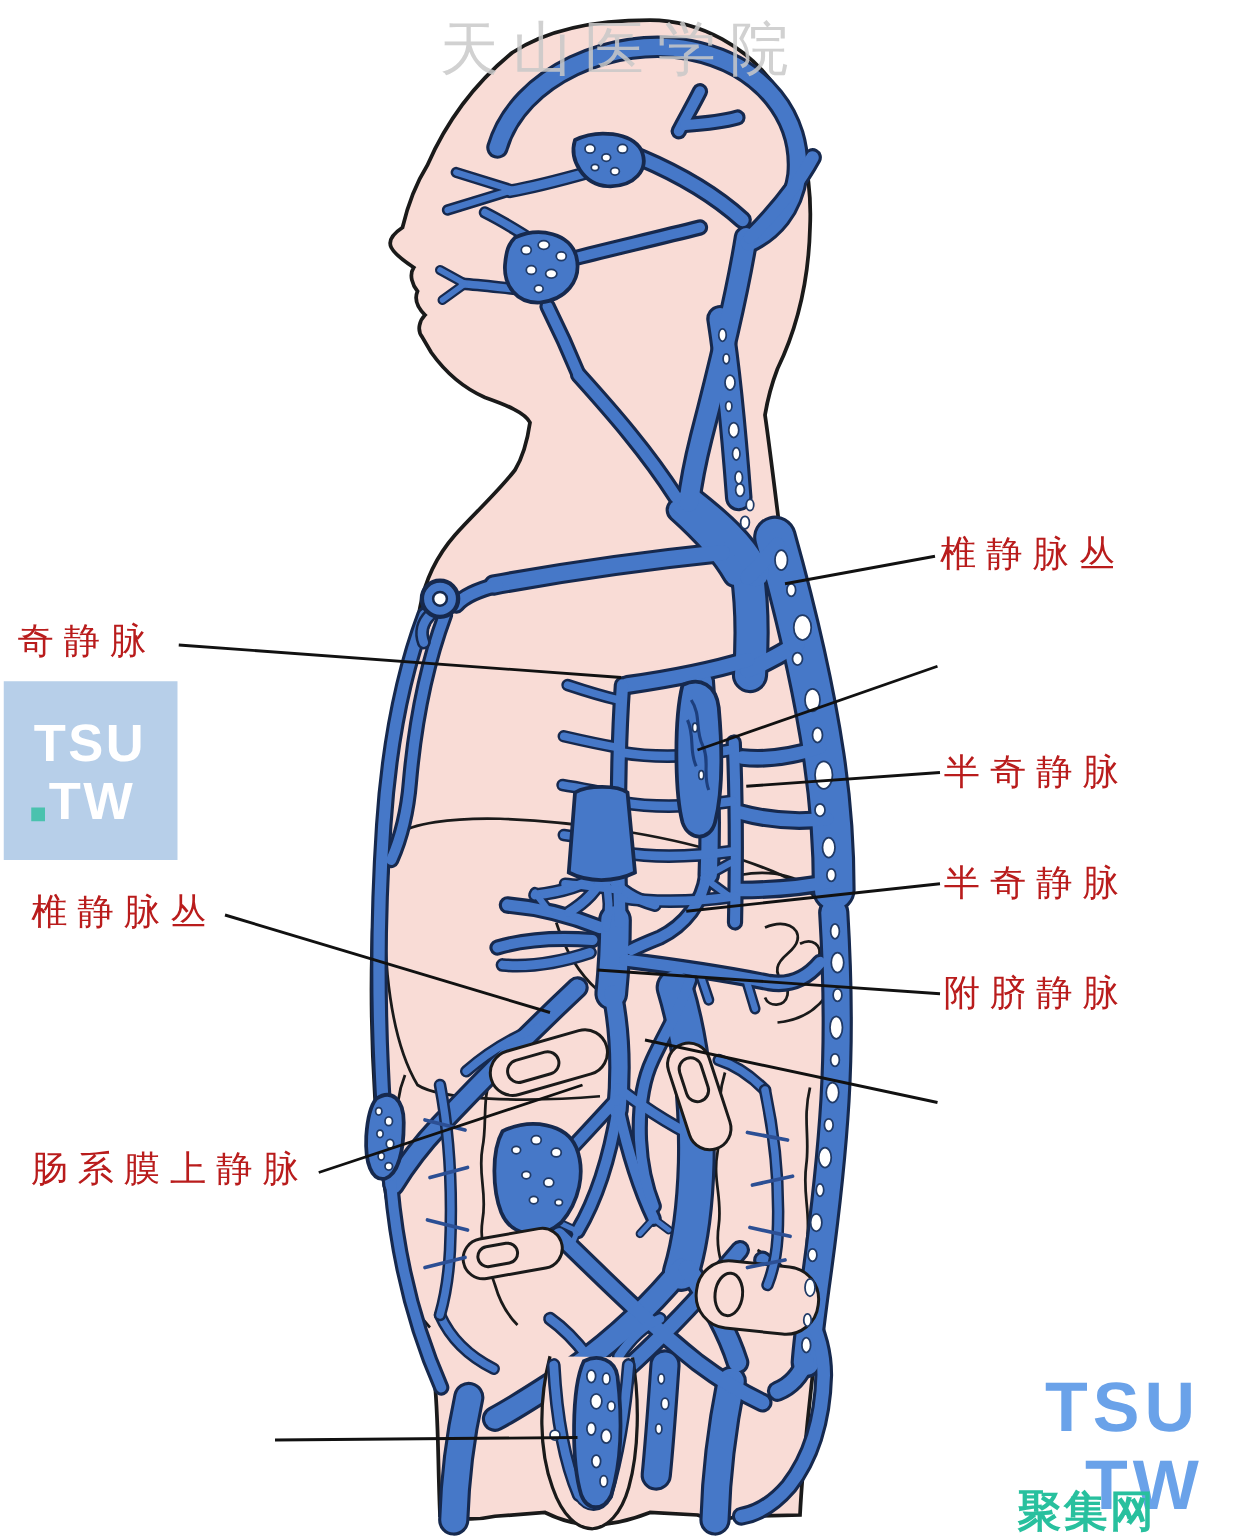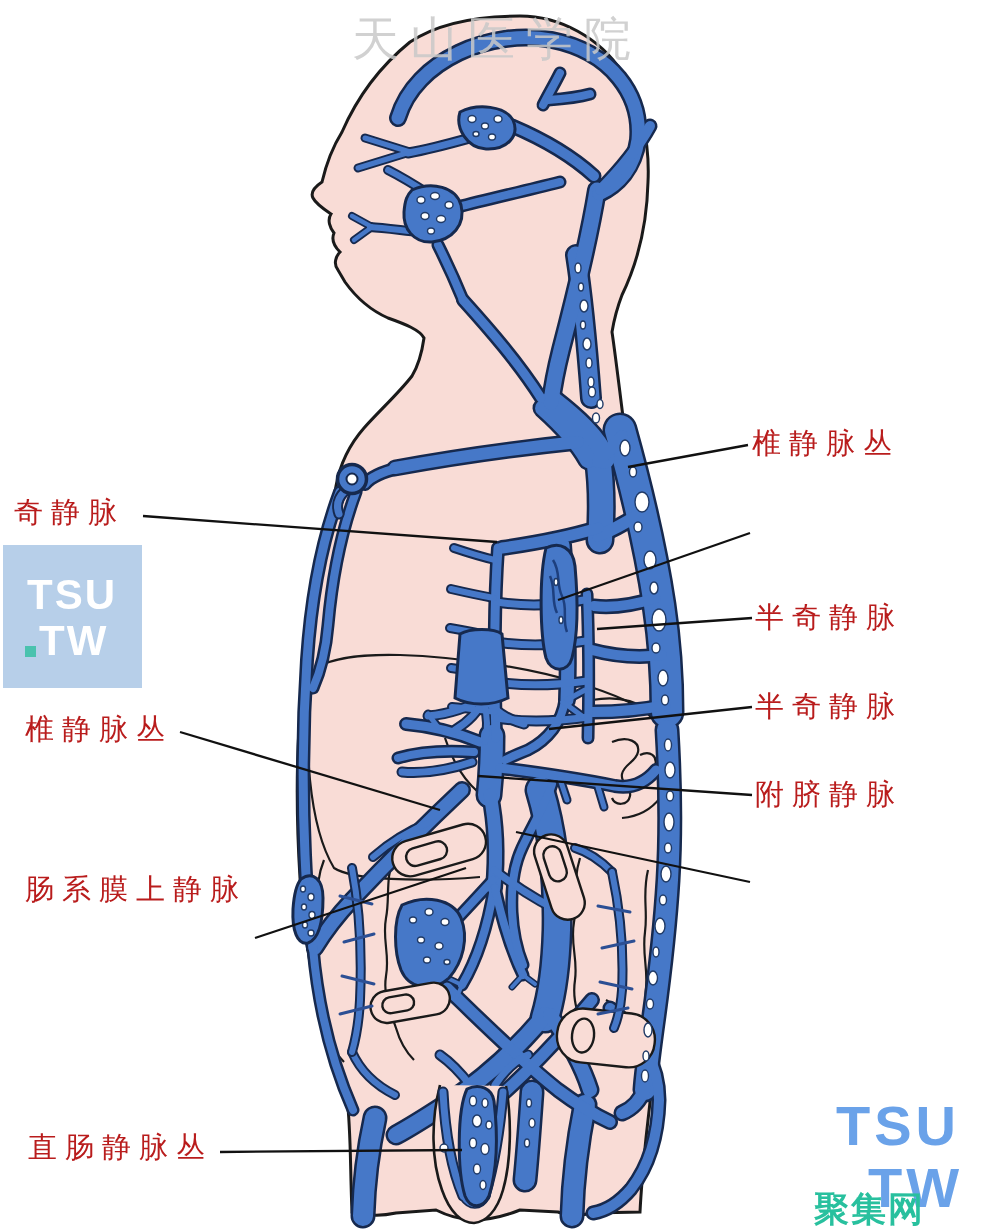--- a/index.html
+++ b/index.html
@@ -497,22 +497,21 @@
 <div id="wm-top">天山医学院</div>
 
 <div id="logo-box">
   <div class="l1">TSU</div>
   <div class="dot"></div>
   <div class="l2">TW</div>
 </div>
 
 <div class="vein-label" style="left:14px;top:497px">奇静脉</div>
 <div class="vein-label" style="left:25px;top:714px">椎静脉丛</div>
-<div class="vein-label" style="left:25px;top:874px">肠系膜上静脉</div>
-<div class="vein-label" style="left:28px;top:1132px">直肠静脉丛</div>
+<div class="vein-label" style="left:25px;top:920px">肠系膜上静脉</div>
 
 <div class="vein-label" style="left:752px;top:428px">椎静脉丛</div>
 <div class="vein-label" style="left:755px;top:602px">半奇静脉</div>
 <div class="vein-label" style="left:755px;top:691px">半奇静脉</div>
 <div class="vein-label" style="left:755px;top:779px">附脐静脉</div>
 
 <div id="br-tsu" class="br-logo">TSU</div>
 <div id="br-tw" class="br-logo">TW</div>
 <div id="br-site">聚集网</div>
 

